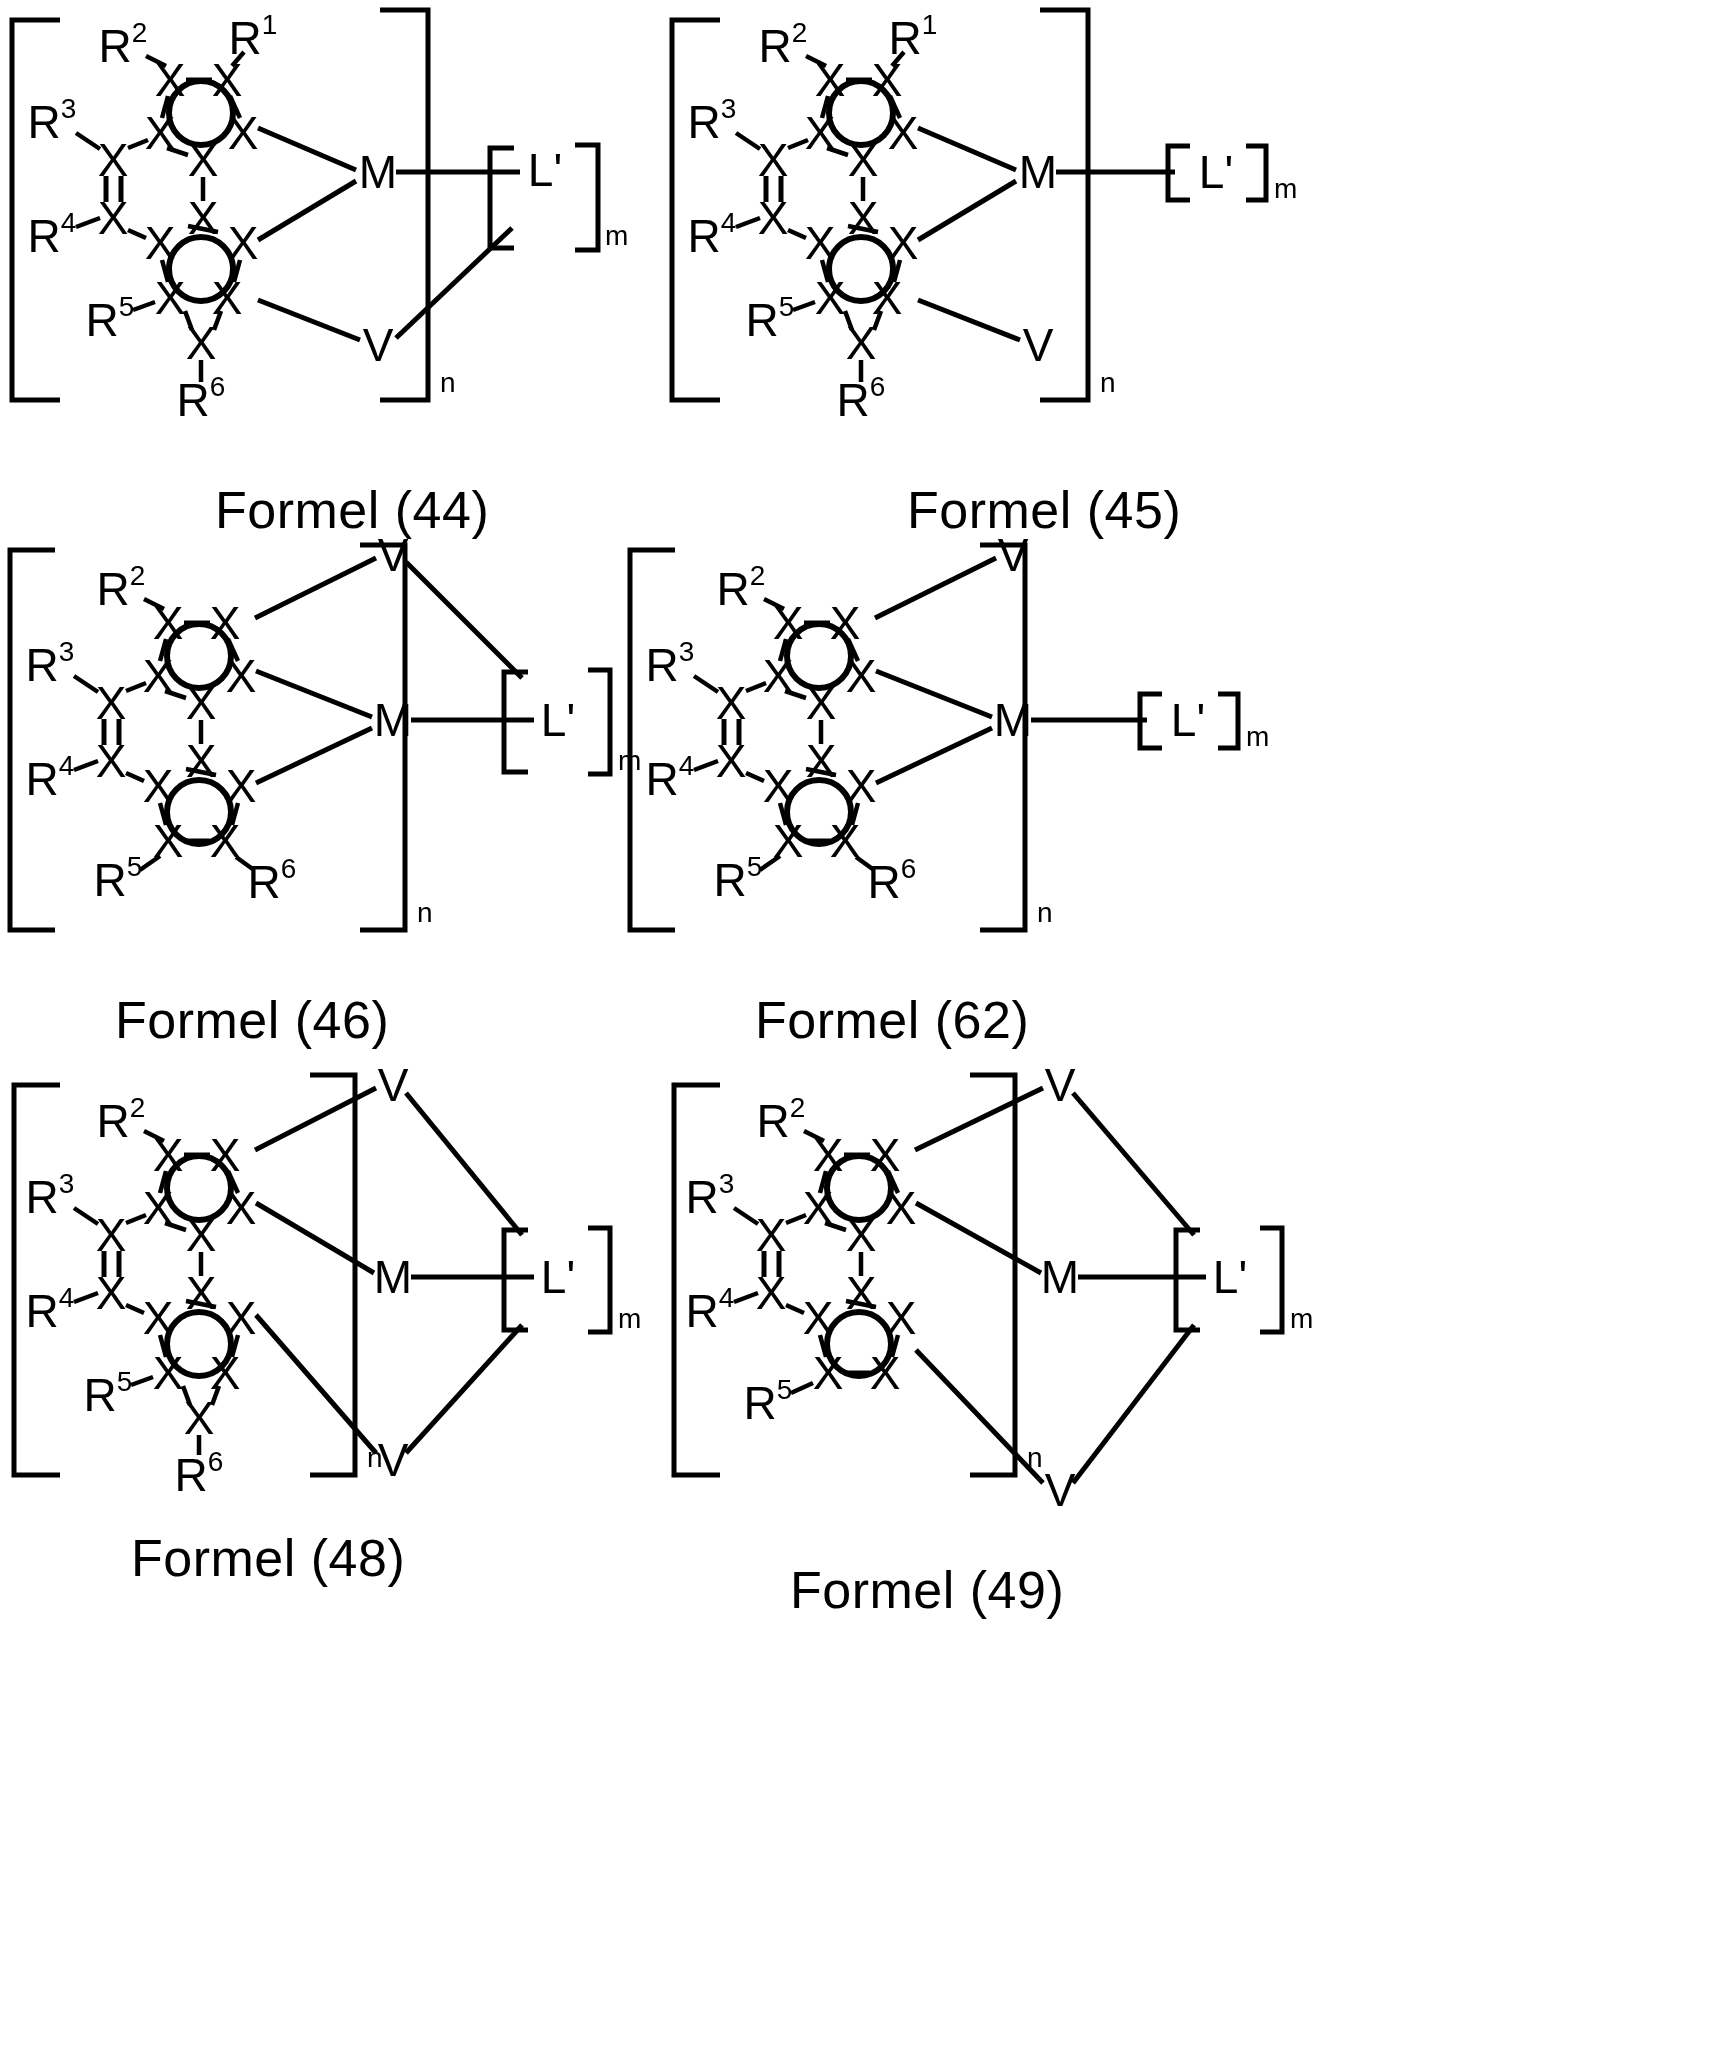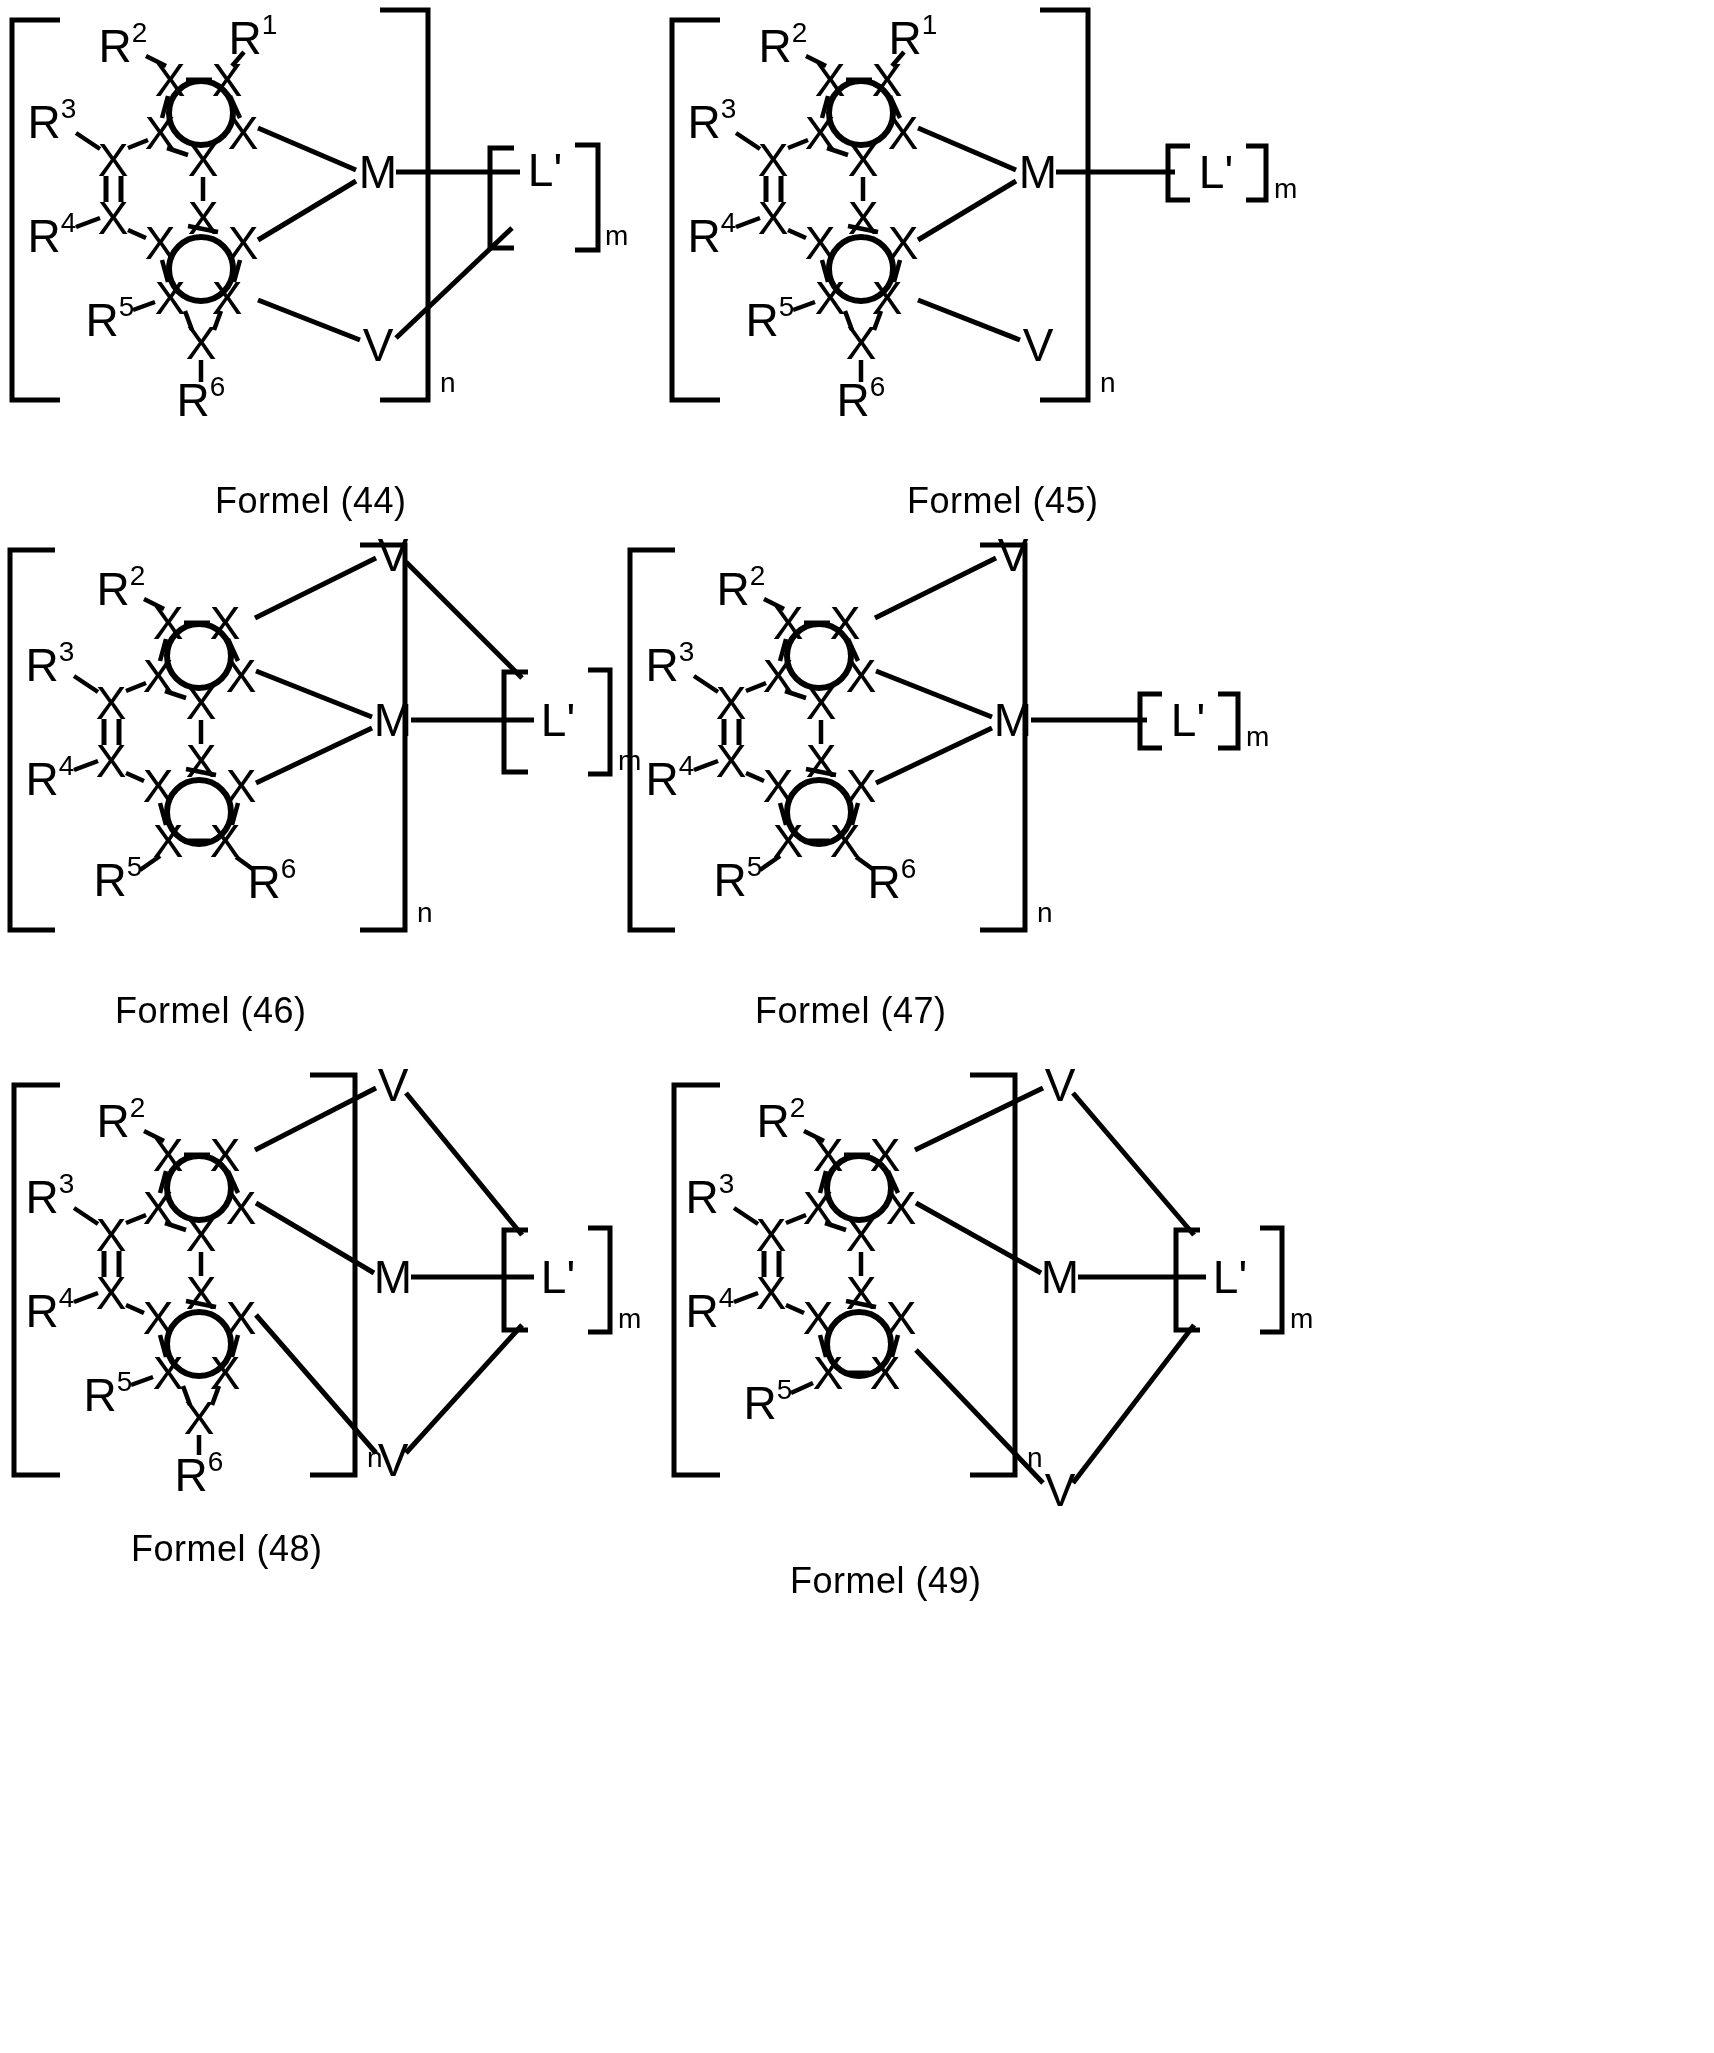--- a/index.html
+++ b/index.html
@@ -1,19 +1,19 @@
 <!DOCTYPE html>
 <html><head>
 <meta charset="utf-8">
 <style>
   html,body{margin:0;padding:0;background:#fff;}
   body{width:1714px;height:2053px;font-family:"Liberation Sans",sans-serif;color:#000;position:relative;overflow:hidden;}
   .sheet{position:relative;width:1714px;height:2053px;}
   .cell{position:absolute;}
-  .caption{position:absolute;font-size:36px;letter-spacing:.5px;white-space:nowrap;color:#000;}
+  .caption{position:absolute;font-size:52px;letter-spacing:.5px;white-space:nowrap;color:#000;}
   svg{display:block;overflow:visible;}
   text{font-family:"Liberation Sans",sans-serif;fill:#000;}
   .atom{font-size:46px;text-anchor:middle;dominant-baseline:central;}
   .rlabel{font-size:46px;text-anchor:middle;dominant-baseline:central;}
   .sup{font-size:28px;}
   .sub{font-size:28px;}
   .bond{stroke:#000;stroke-width:5;stroke-linecap:butt;}
   .bondthin{stroke:#000;stroke-width:4.5;}
   .ring{fill:none;stroke:#000;stroke-width:6;}
   .brk{stroke:#000;stroke-width:5;fill:none;}
@@ -282,21 +282,21 @@
       <line class="link" x1="256" y1="151" x2="372" y2="197"></line>
       <line class="link" x1="256" y1="263" x2="372" y2="208"></line>
 
       <path class="brk" d="M 542 174 L 520 174 L 520 228 L 542 228"></path>
       <text class="atom" x="568" y="200">L'</text>
       <line class="link" x1="411" y1="200" x2="527" y2="200"></line>
       <path class="brk" d="M 598 174 L 618 174 L 618 228 L 598 228"></path>
       <text class="sub" x="626" y="226">m</text>
     </svg>
   </div>
-  <div class="caption" style="left:755px;top:990px;">Formel (47)</div>
+  <div class="caption" style="left:755px;top:990px;">Formel (62)</div>
 
   <div class="cell" style="left:0px;top:1045px;">
     <svg width="700" height="490" viewBox="0 0 700 490">
       <path class="brk" d="M 60 40 L 14 40 L 14 430 L 60 430"></path>
       <path class="brk" d="M 310 30 L 355 30 L 355 430 L 310 430"></path>
       <text class="sub" x="367" y="422">n</text>
 
       <text class="atom" x="168" y="110">X</text>
       <text class="atom" x="225" y="110">X</text>
       <text class="atom" x="158" y="163">X</text>

